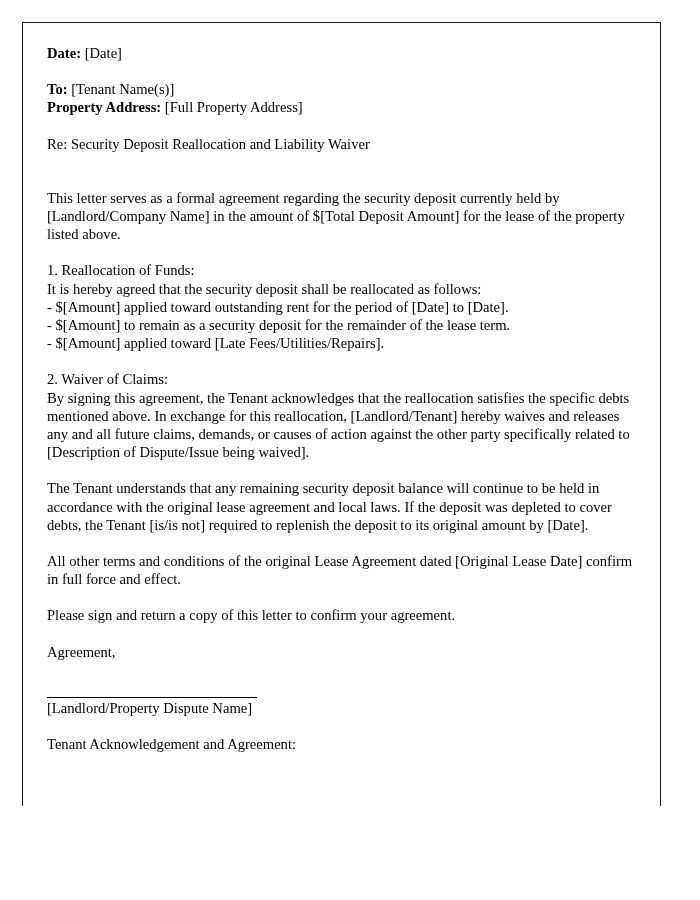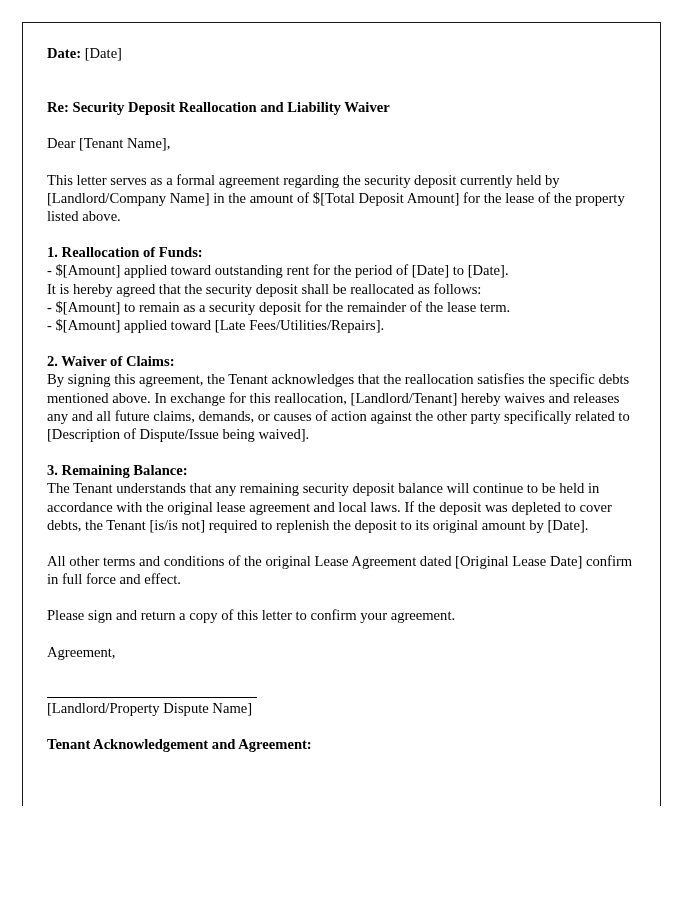--- a/index.html
+++ b/index.html
@@ -47,21 +47,21 @@
 
   p.para {
     margin: 0;
     padding: 0;
     text-align: left;
   }
 
   .bold { font-weight: bold; }
 
   .heading {
-    font-weight: bold;
+    font-weight: normal;
     margin: 0;
   }
 
   .sig-rule {
     width: 210px;
     height: 0;
     border-top: 1.4px solid #000000;
     margin: 0 0 1px 0;
   }
 </style>
@@ -70,54 +70,56 @@
 
 <div class="page-sheet">
   <div class="page-body">
 
     <div class="block">
       <p class="para"><span class="bold">Date:</span> <span>[Date]</span></p>
     </div>
 
     <div class="gap-lg"></div>
 
+    <div class="block">
+      <p class="para"><span class="bold">To:</span> <span>[Tenant Name(s)]</span></p>
+      <p class="para"><span class="bold">Property Address:</span> <span>[Full Property Address]</span></p>
+    </div>
 
     <div class="gap-lg"></div>
 
     <p class="heading">Re: Security Deposit Reallocation and Liability Waiver</p>
 
     <div class="gap-lg"></div>
 
-    <p class="para">Dear [Tenant Name],</p>
 
     <div class="gap-lg"></div>
 
     <p class="para">This letter serves as a formal agreement regarding the security deposit currently held by [Landlord/Company Name] in the amount of $[Total Deposit Amount] for the lease of the property listed above.</p>
 
     <div class="gap-lg"></div>
 
     <div class="block">
       <p class="heading">1. Reallocation of Funds:</p>
+      <p class="para">It is hereby agreed that the security deposit shall be reallocated as follows:</p>
       <p class="para">- $[Amount] applied toward outstanding rent for the period of [Date] to [Date].</p>
-      <p class="para">It is hereby agreed that the security deposit shall be reallocated as follows:</p>
       <p class="para">- $[Amount] to remain as a security deposit for the remainder of the lease term.</p>
       <p class="para">- $[Amount] applied toward [Late Fees/Utilities/Repairs].</p>
     </div>
 
     <div class="gap-lg"></div>
 
     <div class="block">
       <p class="heading">2. Waiver of Claims:</p>
       <p class="para">By signing this agreement, the Tenant acknowledges that the reallocation satisfies the specific debts mentioned above. In exchange for this reallocation, [Landlord/Tenant] hereby waives and releases any and all future claims, demands, or causes of action against the other party specifically related to [Description of Dispute/Issue being waived].</p>
     </div>
 
     <div class="gap-lg"></div>
 
     <div class="block">
-      <p class="heading">3. Remaining Balance:</p>
       <p class="para">The Tenant understands that any remaining security deposit balance will continue to be held in accordance with the original lease agreement and local laws. If the deposit was depleted to cover debts, the Tenant [is/is not] required to replenish the deposit to its original amount by [Date].</p>
     </div>
 
     <div class="gap-lg"></div>
 
     <p class="para">All other terms and conditions of the original Lease Agreement dated [Original Lease Date] confirm in full force and effect.</p>
 
     <div class="gap-lg"></div>
 
     <p class="para">Please sign and return a copy of this letter to confirm your agreement.</p>

